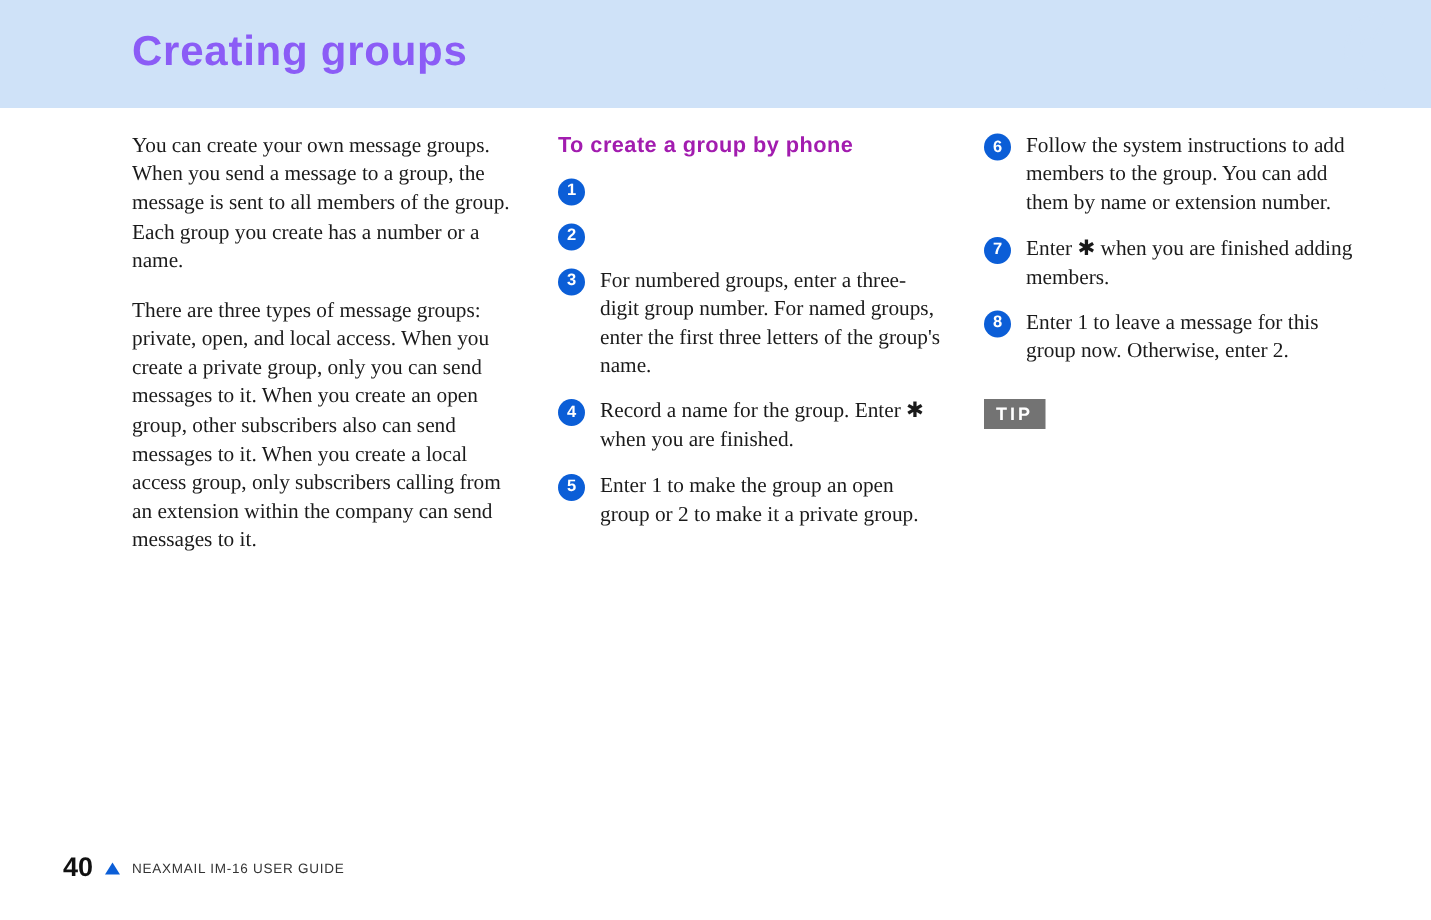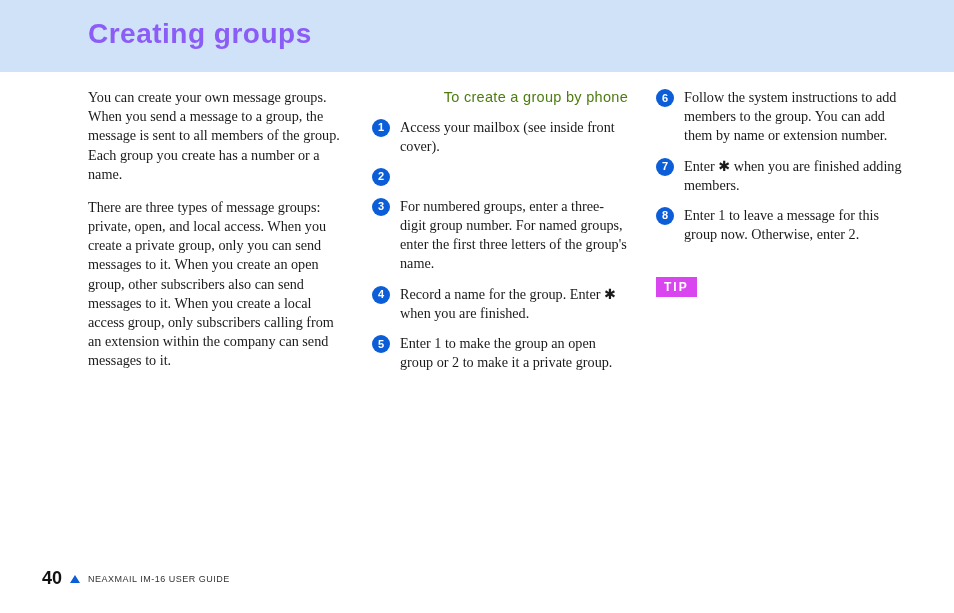--- a/index.html
+++ b/index.html
@@ -45,26 +45,25 @@
   }
   .col {
     width: 268px;
     font-size: 14.2px;
     line-height: 1.35;
     color: #1a1a1a;
   }
   .col p { margin-bottom: 14px; }
   .subhead {
     font-family: Arial, Helvetica, sans-serif;
-    font-weight: normal;
+    font-weight: bold;
     font-size: 14.5px;
-    color: #4d7c0f;
+    color: #a21caf;
     margin-bottom: 10px;
     letter-spacing: 0.3px;
-    text-align: right;
   }
   .step {
     display: flex;
     align-items: flex-start;
     margin-bottom: 11px;
   }
   .step-num {
     flex: 0 0 18px;
     width: 18px;
     height: 18px;
@@ -76,28 +75,28 @@
     font-size: 11px;
     display: flex;
     align-items: center;
     justify-content: center;
     margin-right: 10px;
     margin-top: 1px;
   }
   .step-text { flex: 1; }
   .tip-label {
     display: inline-block;
-    background: #d946ef;
+    background: #737373;
     color: #fff;
     font-family: Arial, Helvetica, sans-serif;
     font-weight: bold;
     font-size: 12px;
     letter-spacing: 2px;
     padding: 2px 8px 2px 8px;
-    margin-top: 22px;
+    margin-top: 11px;
     margin-bottom: 6px;
   }
   .tip-box {
     border-top: 1px solid #93b9e9;
     border-bottom: 1px solid #93b9e9;
     padding: 8px 0 10px 4px;
     font-size: 14.2px;
     line-height: 1.35;
   }
   .footer {
@@ -142,21 +141,20 @@
 
   <div class="col">
     <p>You can create your own message groups. When you send a message to a group, the message is sent to all members of the group. Each group you create has a number or a name.</p>
     <p>There are three types of message groups: private, open, and local access. When you create a private group, only you can send messages to it. When you create an open group, other subscribers also can send messages to it.  When you create a local access group, only subscribers calling from an extension within the company can send messages to it.</p>
   </div>
 
   <div class="col">
     <div class="subhead">To create a group by phone</div>
     <div class="step">
       <div class="step-num">1</div>
-      <div class="step-text">Access your mailbox (see inside front cover).</div>
     </div>
     <div class="step">
       <div class="step-num">2</div>
     </div>
     <div class="step">
       <div class="step-num">3</div>
       <div class="step-text">For numbered groups, enter a three-digit group number. For named groups, enter the first three letters of the group's name.</div>
     </div>
     <div class="step">
       <div class="step-num">4</div>

